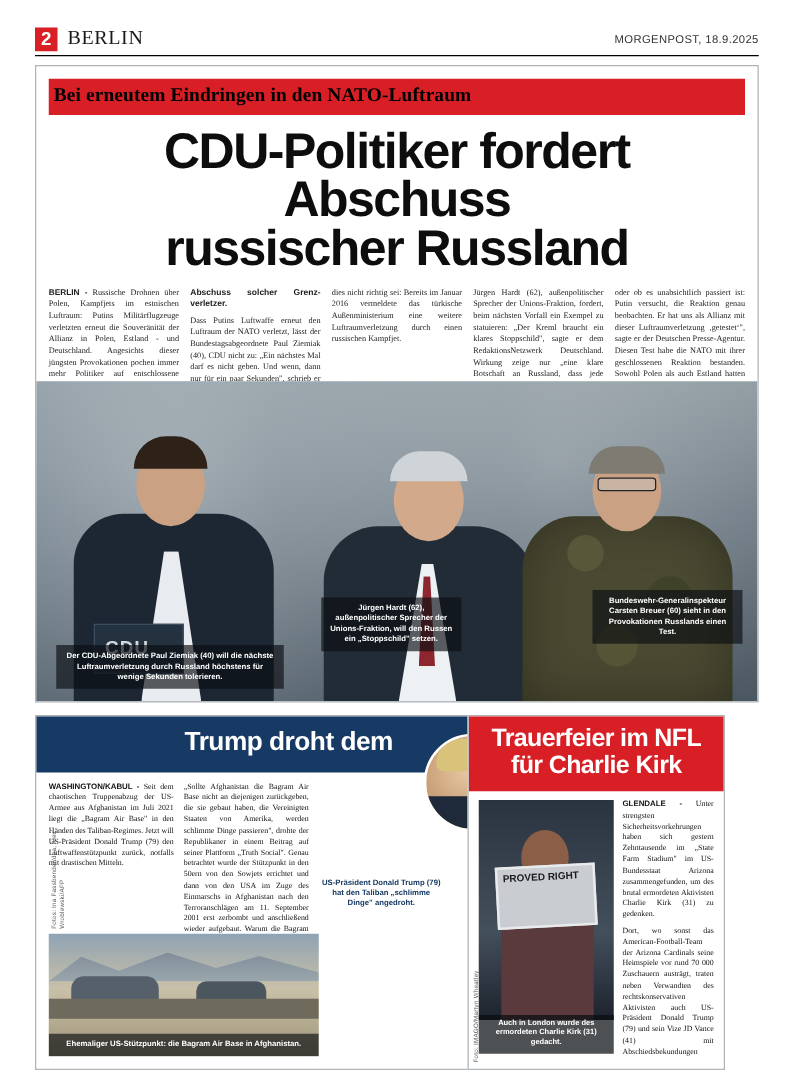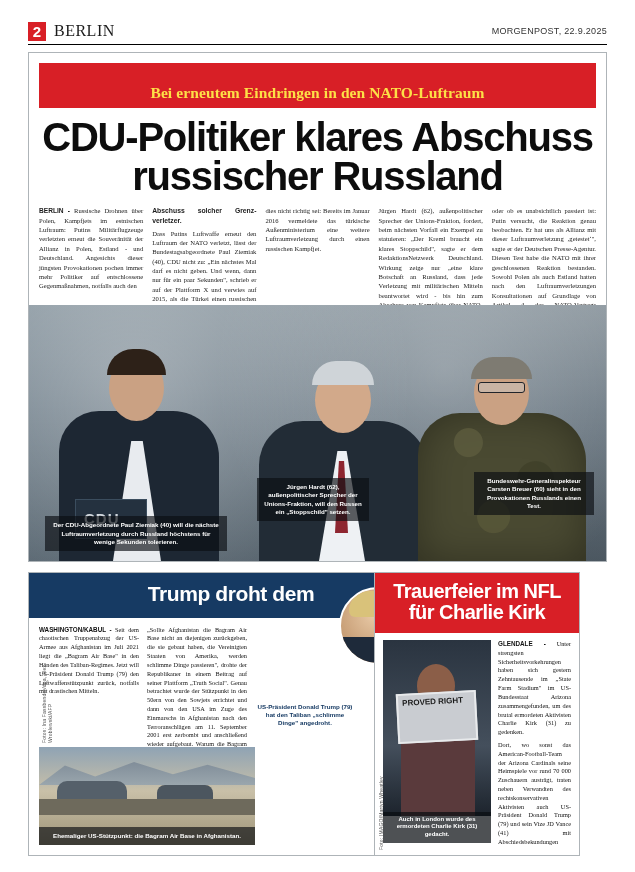--- a/index.html
+++ b/index.html
@@ -58,26 +58,26 @@
     width: 579px; height: 510px;
     border: 1px solid #aeb4b8;
     background: #fff;
     overflow: hidden;
   }
   .kicker-wrap {
     padding: 10px 10px 0 10px;
   }
   .kicker {
     background: #d81f26;
-    color: #fde047;
-    text-align: center;
+    color: #000000;
+    text-align: left;
     font-family: "Liberation Serif", serif;
     font-weight: bold;
     font-size: 15.5px;
-    padding: 21px 4px 6px 4px;
+    padding: 5px 4px 6px 4px;
     letter-spacing: .1px;
   }
   .headline {
     font-family: "Liberation Sans", sans-serif;
     font-weight: bold;
     text-align: center;
     font-size: 40px;
     line-height: 0.98;
     letter-spacing: -1.2px;
     color: #0d0d0d;
@@ -414,32 +414,32 @@
     text-align: center;
   }
   .credit-right { left: 378px; bottom: 22px; height: 76px; }
 </style>
 </head>
 <body>
 
 <div class="masthead">
   <div class="page-num">2</div>
   <div class="ressort">BERLIN</div>
-  <div class="masthead-right">MORGENPOST, 22.9.2025</div>
+  <div class="masthead-right">MORGENPOST, 18.9.2025</div>
 </div>
 <div class="masthead-rule"></div>
 
 <div class="main-article">
 
   <div class="kicker-wrap">
     <div class="kicker">Bei erneutem Eindringen in den NATO-Luftraum</div>
   </div>
 
   <div class="headline">
-    <span>CDU-Politiker klares Abschuss</span>
+    <span>CDU-Politiker fordert Abschuss</span>
     <span class="l2">russischer Russland</span>
   </div>
 
   <div class="cols">
     <div class="col">
       <p><b class="lead">BERLIN -</b><span> Russische Drohnen über Polen, Kampfjets im estnischen Luftraum: Putins Militärflugzeuge verletzten erneut die Souveränität der Allianz in Polen, Estland - und Deutschland. Angesichts dieser jüngsten Provokationen pochen immer mehr Politiker auf ent­schlos­se­ne Gegen­maß­nahmen, notfalls auch den</span></p>
     </div>
     <div class="col">
       <p class="sub">Abschuss solcher Grenz­verletzer.</p>
       <p>Dass Putins Luftwaffe erneut den Luftraum der NATO verletzt, lässt der Bundestagsabge­ordnete Paul Ziemiak (40), CDU nicht zu: „Ein nächstes Mal darf es nicht geben. Und wenn, dann nur für ein paar Sekunden", schrieb er auf der Plattform X und verwies auf 2015, als die Türkei einen russischen Kampfjet vom Himmel holte: „Danach verletzte Russland nie wieder den türkischen Luftraum." Nutzer wiesen den Ex-CDU-Generalsekretär darauf hin, dass</p>

